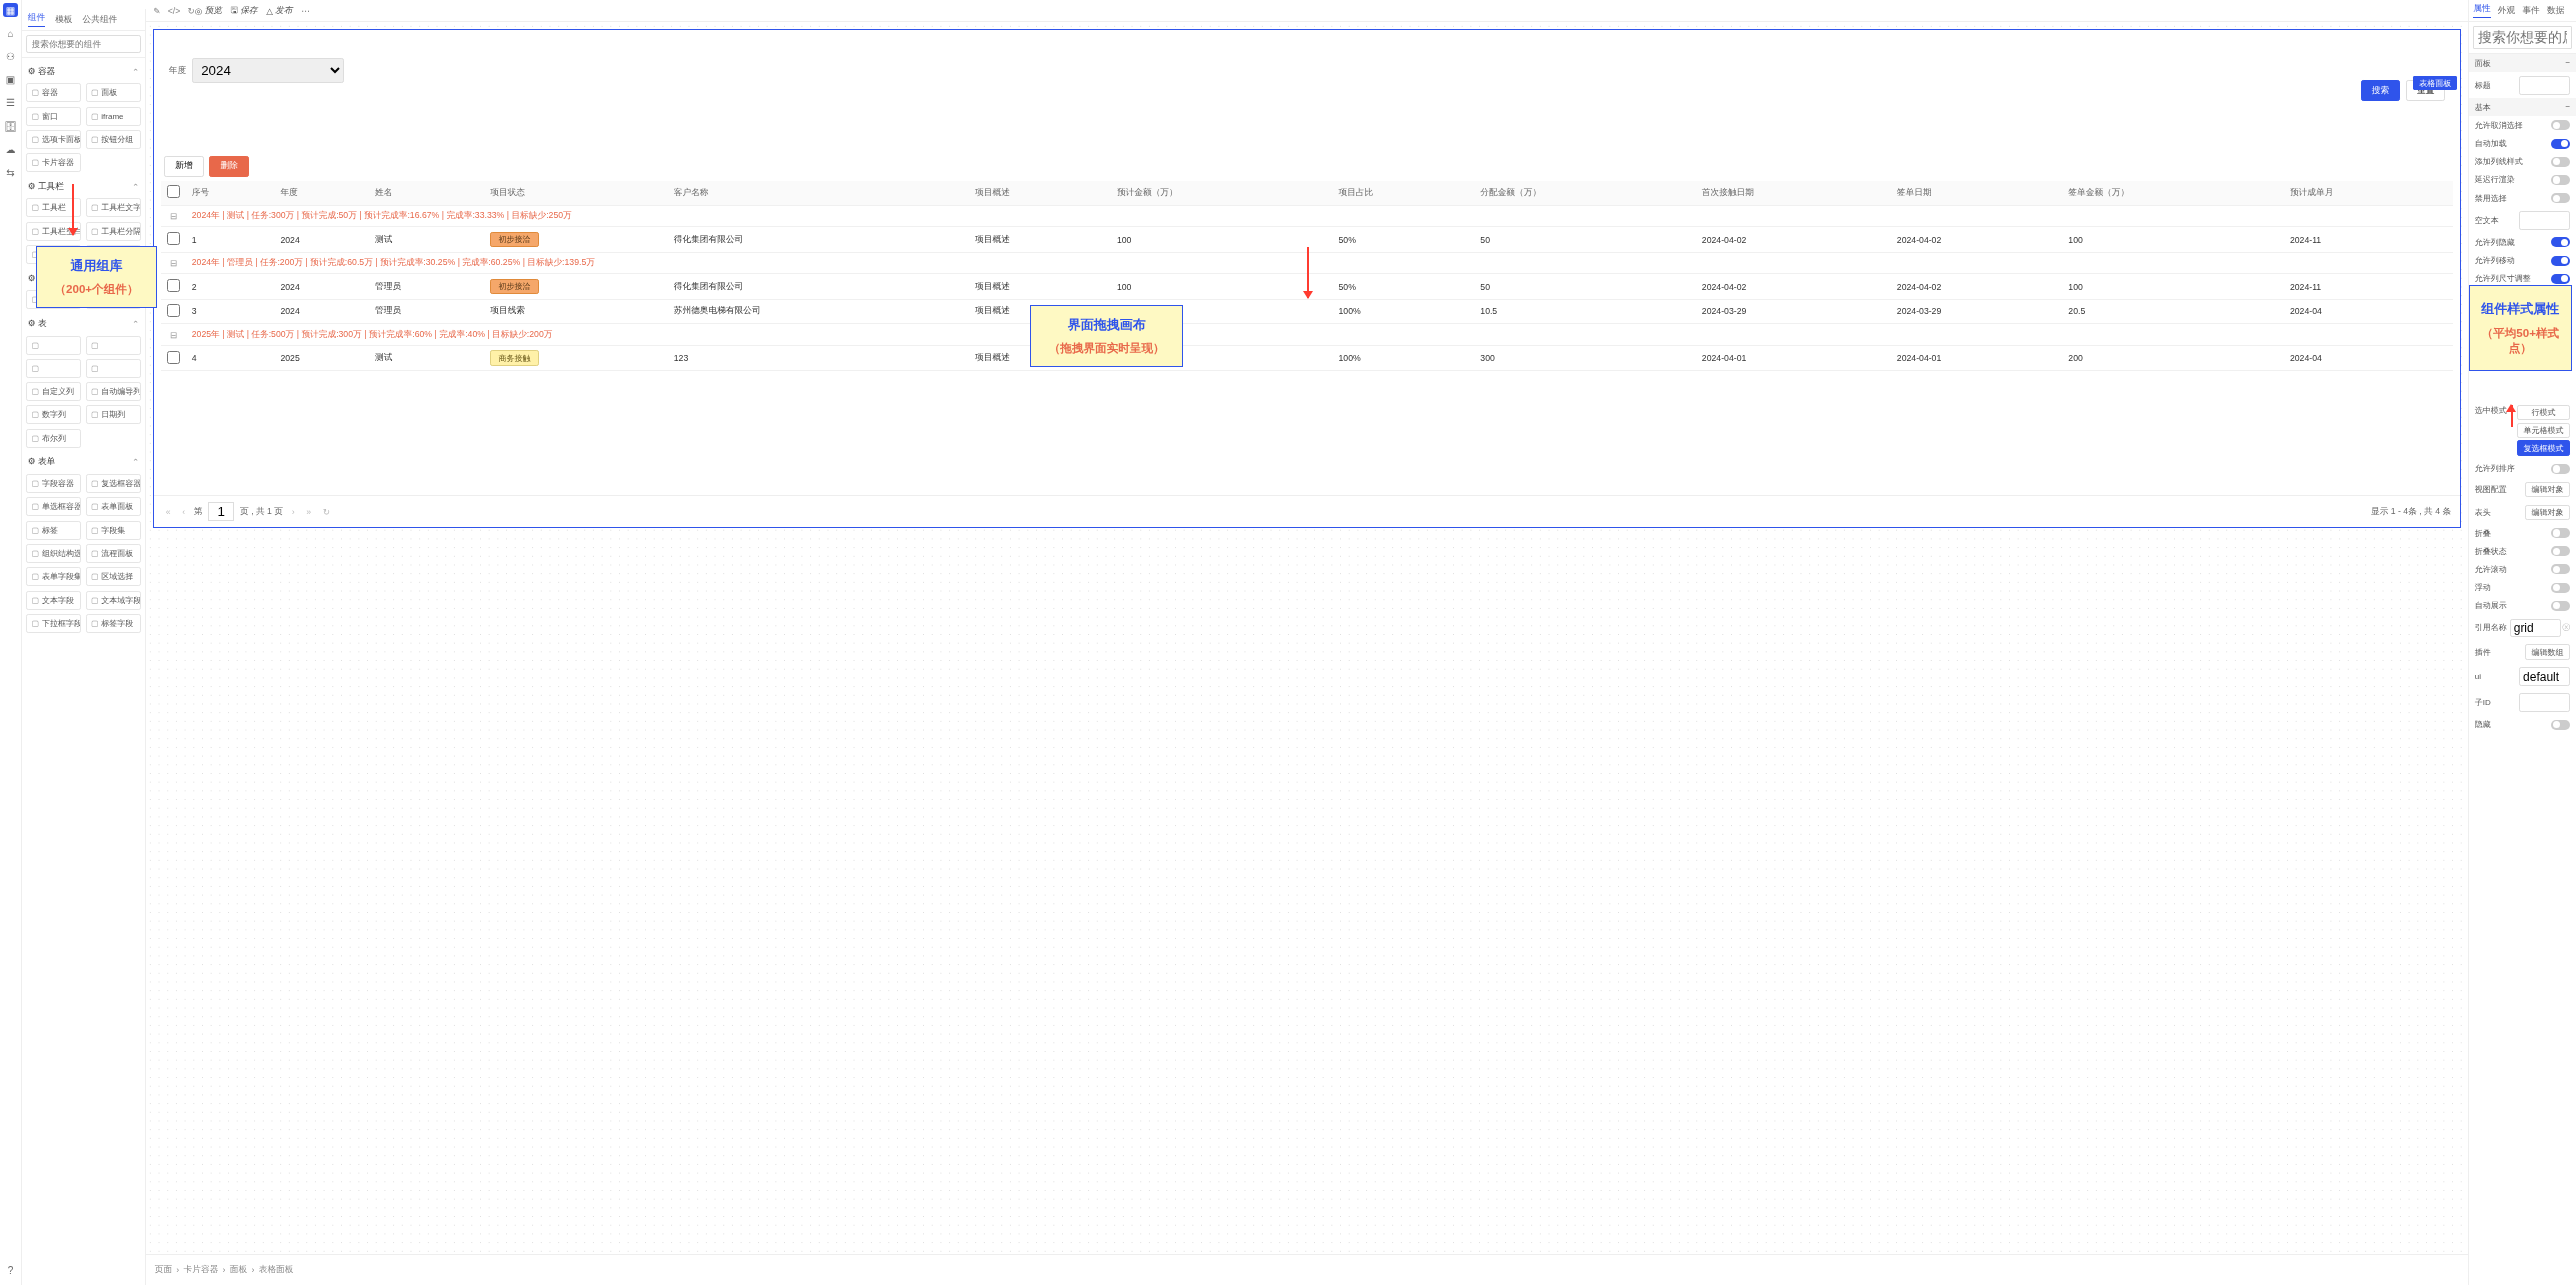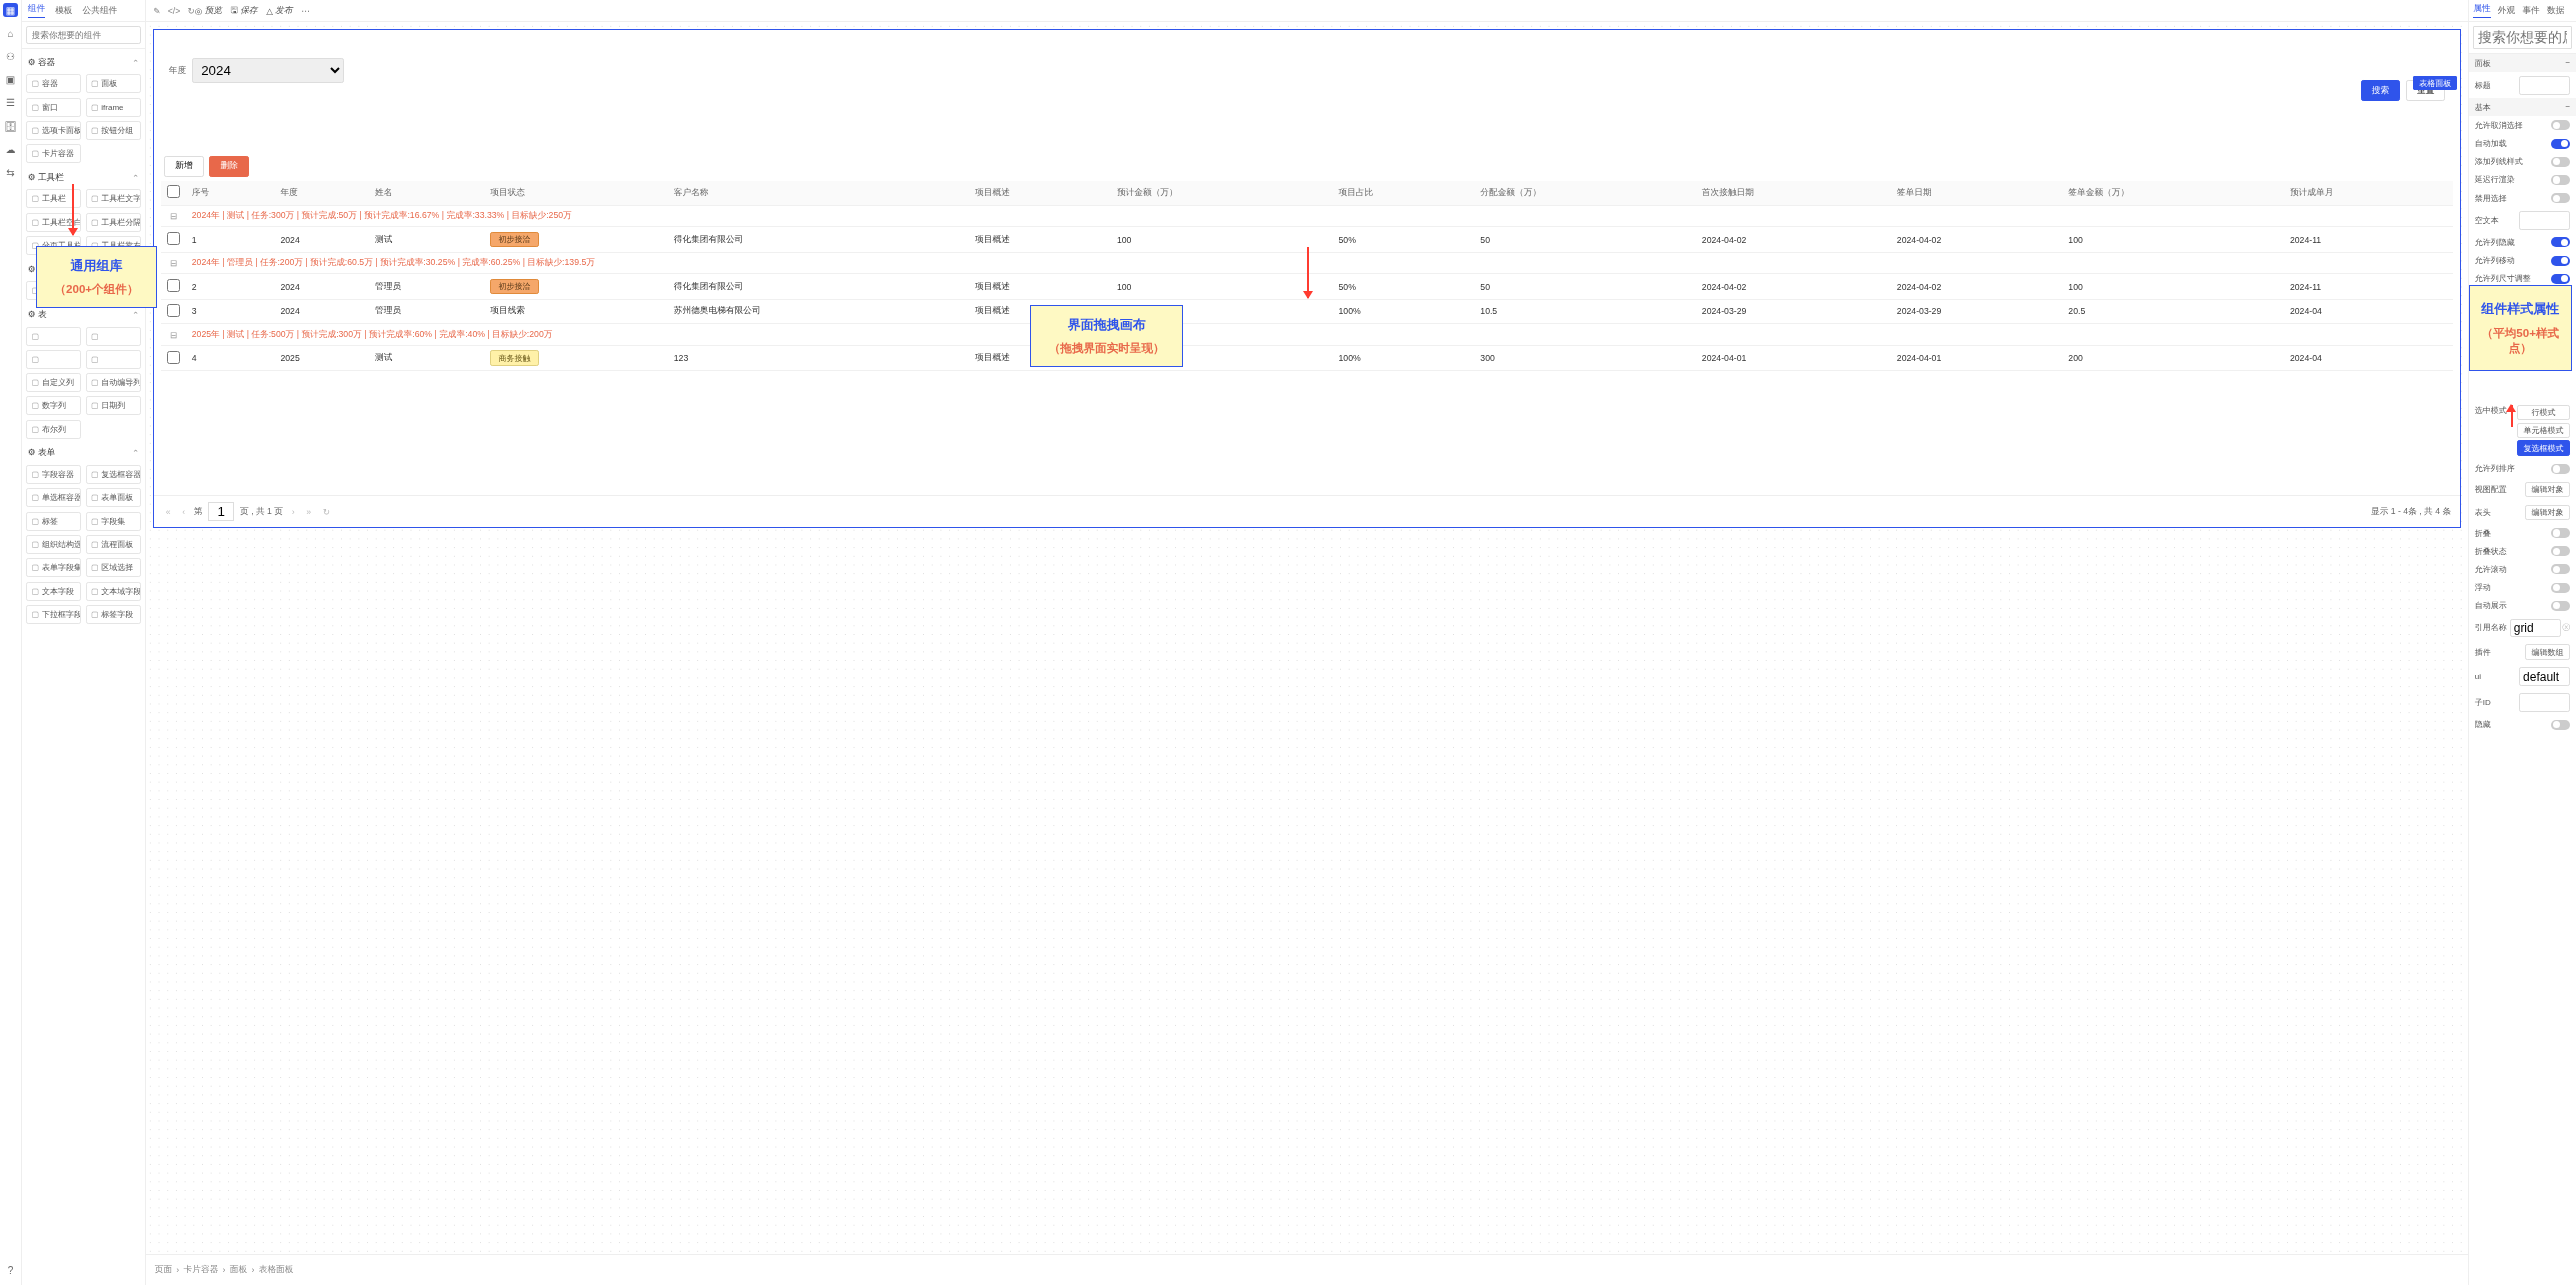--- a/index.html
+++ b/index.html
@@ -6,21 +6,21 @@
 body { font-family: -apple-system, "Microsoft YaHei", sans-serif; font-size: 8.7px; color: #333; background: #fff; overflow: hidden; }
 .app { display: flex; height: 100vh; }
 
 
 .rail { width: 22px; background: #fff; border-right: 0.7px solid #eee; display: flex; flex-direction: column; align-items: center; padding-top: 2.9px; gap: 8.7px; }
 .rail .ic { width: 14.5px; height: 14.5px; display: flex; align-items: center; justify-content: center; color: #666; cursor: pointer; font-size: 10px; }
 .rail .ic.active { background: #2f54eb; color: #fff; border-radius: 2.9px; }
 .rail .help { margin-top: auto; margin-bottom: 7.2px; }
 
 
-.left { width: 124px; background: #fff; border-right: 0.7px solid #eee; display: flex; flex-direction: column; }
+.left { width: 124px; background: #fff; border-right: 0.7px solid #eee; display: flex; flex-direction: column; margin-top: 9px; }
 .left-tabs { display: flex; border-bottom: 0.7px solid #eee; height: 22px; align-items: center; padding: 0 5.8px; gap: 10px; }
 .left-tabs span { cursor: pointer; color: #666; }
 .left-tabs span.active { color: #2f54eb; border-bottom: 1.4px solid #2f54eb; padding-bottom: 2.9px; }
 .left-search { padding: 4.3px; border-bottom: 0.7px solid #eee; }
 .left-search input { width: 100%; border: 0.7px solid #ddd; border-radius: 2.2px; padding: 2.9px 4.3px; font-size: 8.7px; }
 .left-body { flex: 1; overflow-y: auto; padding: 2.9px 4.3px; position: relative; }
 .grp-head { display: flex; align-items: center; justify-content: space-between; padding: 4.3px 1.4px; color: #333; cursor: pointer; }
 .grp-head .chev { color: #999; }
 .grp-items { display: flex; flex-wrap: wrap; gap: 4.3px; padding: 1.4px 0 4.3px; }
 .comp { width: 55px; height: 19px; border: 0.7px solid #e5e5e5; border-radius: 2.2px; display: flex; align-items: center; padding: 0 4.3px; gap: 2.9px; color: #555; background: #fff; cursor: grab; font-size: 8px; white-space: nowrap; overflow: hidden; }

